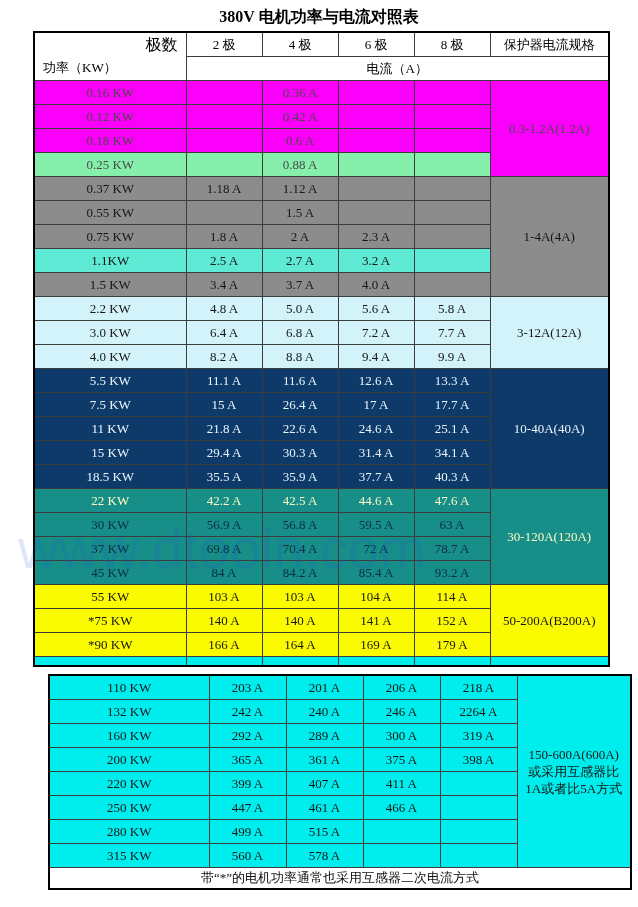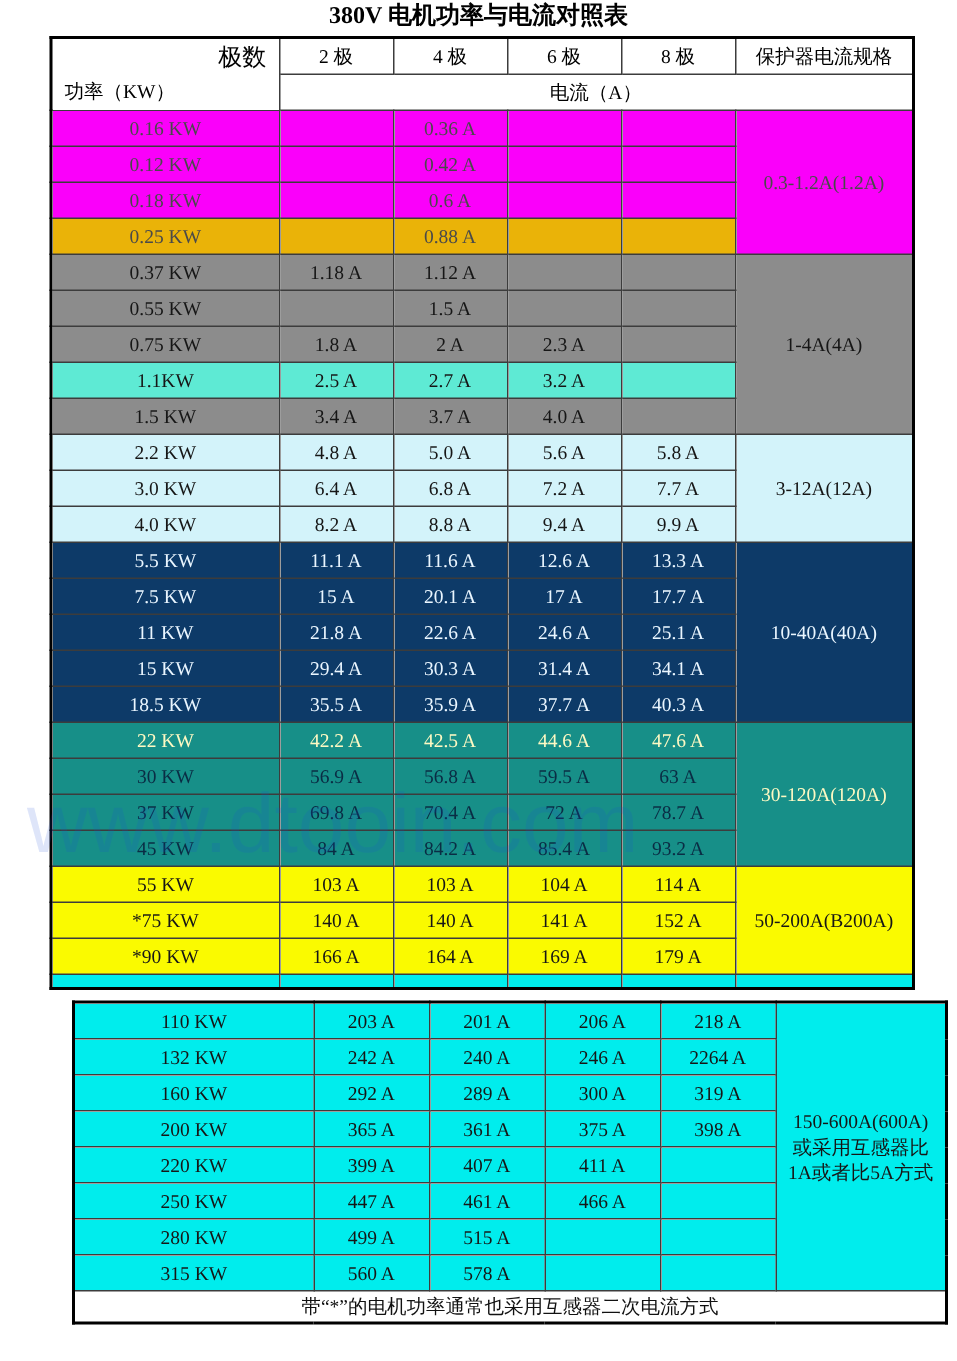--- a/index.html
+++ b/index.html
@@ -3,21 +3,21 @@
 <meta charset="utf-8">
 <style>
   html,body{margin:0;padding:0;}
   body{
     width:638px;height:907px;position:relative;overflow:hidden;
     background:#ffffff;
     font-family:"Liberation Serif","DejaVu Serif",serif;
   }
   .page-title{
     text-align:center;font-weight:bold;font-size:16px;
-    height:24px;color:#000;
+    padding-top:7px;height:24px;color:#000;
   }
   table{border-collapse:collapse;table-layout:fixed;}
   .grid{border:2px solid #000;}
   .grid td,.grid th{
     border:1px solid #3c3c3c;height:23px;padding:0;
     font-size:13px;font-weight:normal;text-align:center;
     overflow:hidden;white-space:nowrap;
   }
   .main-table{margin-left:33px;width:575px;}
   .bottom-table{margin-left:48px;margin-top:7px;width:582px;}
@@ -82,21 +82,21 @@
         <td></td>
         <td></td>
       </tr>
       <tr style="background: rgb(250, 0, 250); color: rgb(74, 74, 74);">
         <td>0.18 KW</td>
         <td></td>
         <td>0.6 A</td>
         <td></td>
         <td></td>
       </tr>
-      <tr style="background: #eab308; color: rgb(74, 74, 74);">
+      <tr style="background: #86efac; color: rgb(74, 74, 74);">
         <td>0.25 KW</td>
         <td></td>
         <td>0.88 A</td>
         <td></td>
         <td></td>
       </tr>
       <tr style="background: rgb(140, 140, 140); color: rgb(22, 22, 22); margin-left: 34px;">
         <td>0.37 KW</td>
         <td>1.18 A</td>
         <td>1.12 A</td>
@@ -158,21 +158,21 @@
         <td>5.5 KW</td>
         <td>11.1 A</td>
         <td>11.6 A</td>
         <td>12.6 A</td>
         <td>13.3 A</td>
         <td rowspan="5" class="protector-cell">10-40A(40A)</td>
       </tr>
       <tr style="background: rgb(13, 58, 104); color: rgb(234, 246, 255);">
         <td>7.5 KW</td>
         <td>15 A</td>
-        <td>20.1 A</td>
+        <td>26.4 A</td>
         <td>17 A</td>
         <td>17.7 A</td>
       </tr>
       <tr style="background: rgb(13, 58, 104); color: rgb(234, 246, 255);">
         <td>11 KW</td>
         <td>21.8 A</td>
         <td>22.6 A</td>
         <td>24.6 A</td>
         <td>25.1 A</td>
       </tr>

